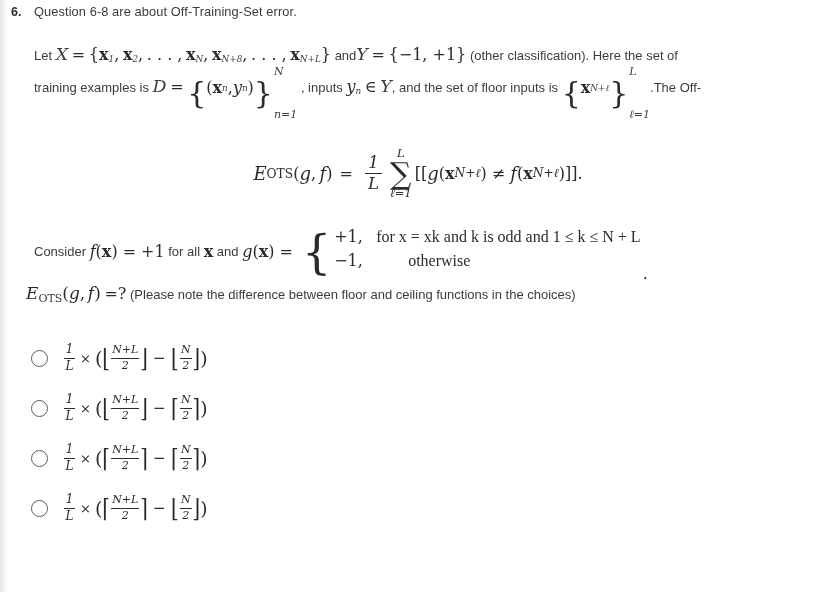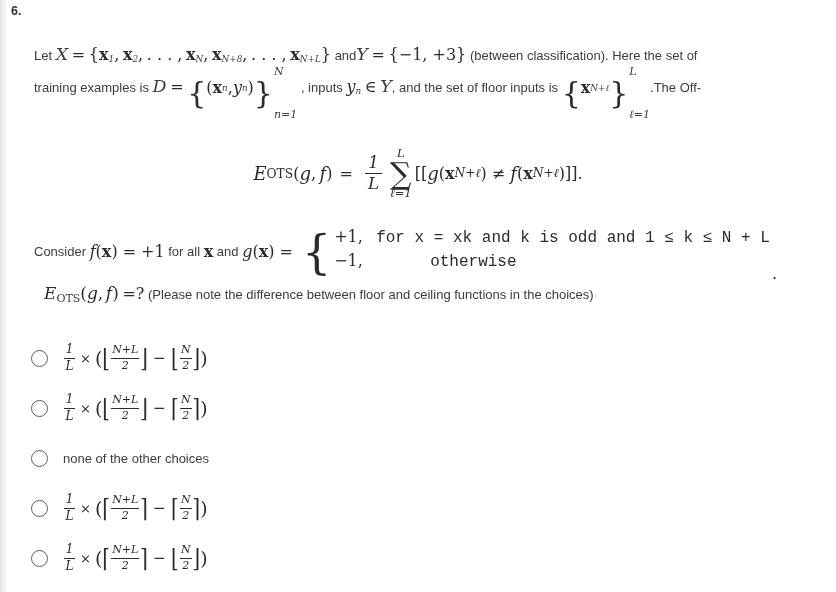--- a/index.html
+++ b/index.html
@@ -213,39 +213,39 @@
     height: 24px;
     font-size: 16px;
     color: #2b2b2b;
   }
   .cases-row .val {
     width: 42px;
     font-style: normal;
     font-family: "DejaVu Serif", "Liberation Serif", serif;
   }
   .cases-row .cond {
-    font-family: Liberation Mono, monospace;
+    font-family: Liberation Serif, serif;
     font-style: normal;
   }
   .cases-row.second { justify-content: flex-start; }
-  .cases-row.second .cond { margin-left: 54px; }
+  .cases-row.second .cond { margin-left: 32px; }
   .cases-tail {
     align-self: flex-end;
     font-family: "DejaVu Serif", "Liberation Serif", serif;
     font-size: 16px;
     color: #2b2b2b;
     margin-left: 2px;
     position: relative;
     top: 8px;
   }
 
   
   .askline {
     position: absolute;
-    left: 44px;
+    left: 26px;
     top: 283px;
     font-size: 13px;
     color: #3c3c3c;
     white-space: nowrap;
   }
   .askline .note { font-family: "Liberation Sans", sans-serif; }
 
   
   .choices {
     position: absolute;
@@ -315,39 +315,40 @@
 </style>
 </head>
 <body>
 
 <div id="left-gutter"></div>
 
 <div id="question-root">
 
   <div class="qhead">
     <span class="qnum">6.</span>
+    <span class="qtitle">Question 6-8 are about Off-Training-Set error.</span>
   </div>
 
   <div class="stem">
 
     <div class="ln">
       <span>Let</span>
       <span class="cal">X</span>
       <span class="op">=</span>
       <span class="op">{</span><span class="mb">x</span><sub class="s">1</sub><span class="op">,</span>
       <span class="mb">x</span><sub class="s">2</sub><span class="op">,</span>
       <span class="op">. . . ,</span>
       <span class="mb">x</span><sub class="s">N</sub><span class="op">,</span>
       <span class="mb">x</span><sub class="s">N+8</sub><span class="op">,</span>
       <span class="op">. . . ,</span>
       <span class="mb">x</span><sub class="s">N+L</sub><span class="op">}</span>
       <span>and</span><span class="cal">Y</span>
       <span class="op">=</span>
-      <span class="op">{−1, +3}</span>
-      <span>(between classification). Here the set of</span>
+      <span class="op">{−1, +1}</span>
+      <span>(other classification). Here the set of</span>
     </div>
 
     <div class="ln">
       <span>training examples is</span>
       <span class="cal">D</span>
       <span class="op">=</span>
       <span class="limset">
         <span class="brace">{</span>
           <span class="op">(</span>
           <span class="mb">x</span>
@@ -495,26 +496,20 @@
             <span class="num">N</span>
             <span class="bar"></span>
             <span class="den">2</span>
           </span>
           <span class="fence">⌉</span>
           <span class="paren">)</span>
         </span>
       </span>
     </div>
 
-    <div class="choice">
-      <span class="radio"></span>
-      <span class="choice-text">
-        <span class="choice-plain">none of the other choices</span>
-      </span>
-    </div>
 
     <div class="choice">
       <span class="radio"></span>
       <span class="choice-text">
         <span class="mathchoice">
           <span class="smallfrac" style="font-size:12px;">
             <span class="num">1</span>
             <span class="bar"></span>
             <span class="den">L</span>
           </span>

